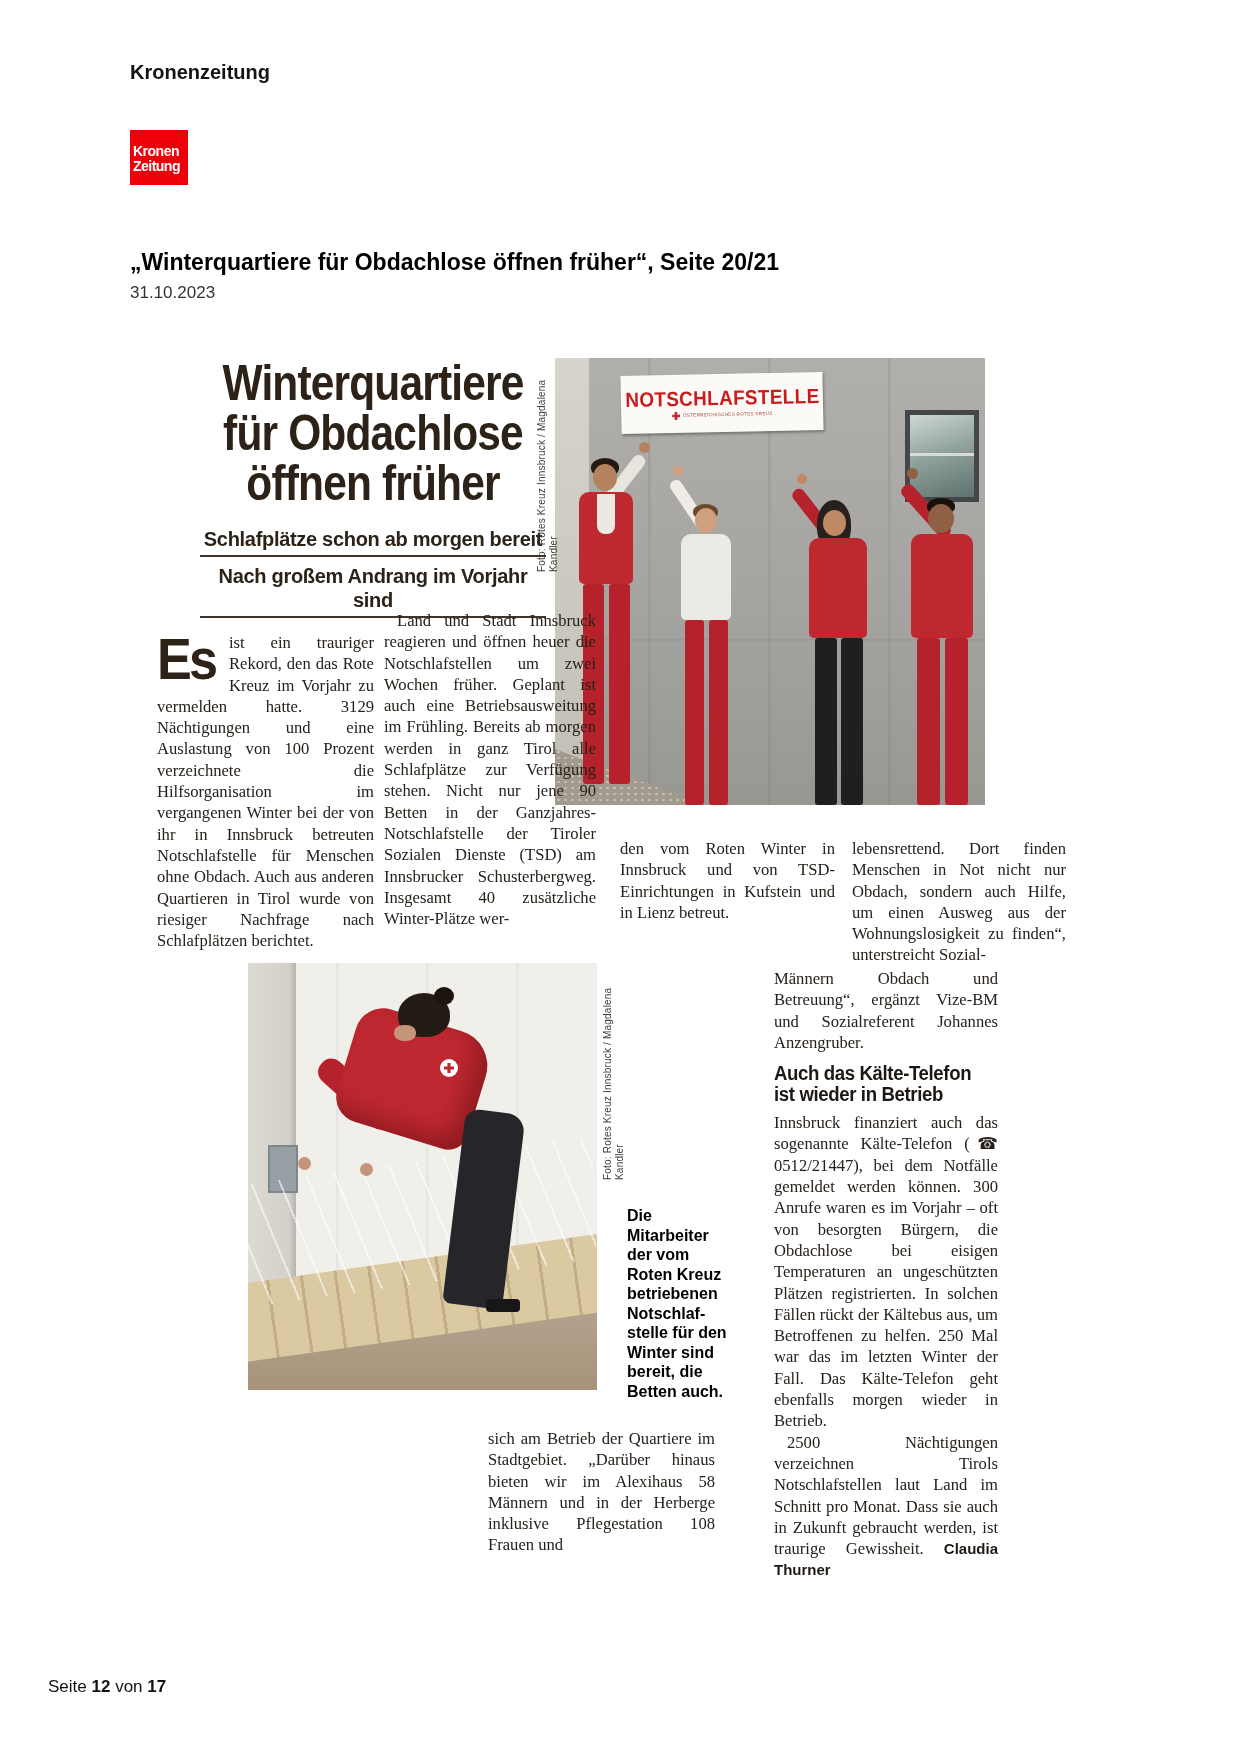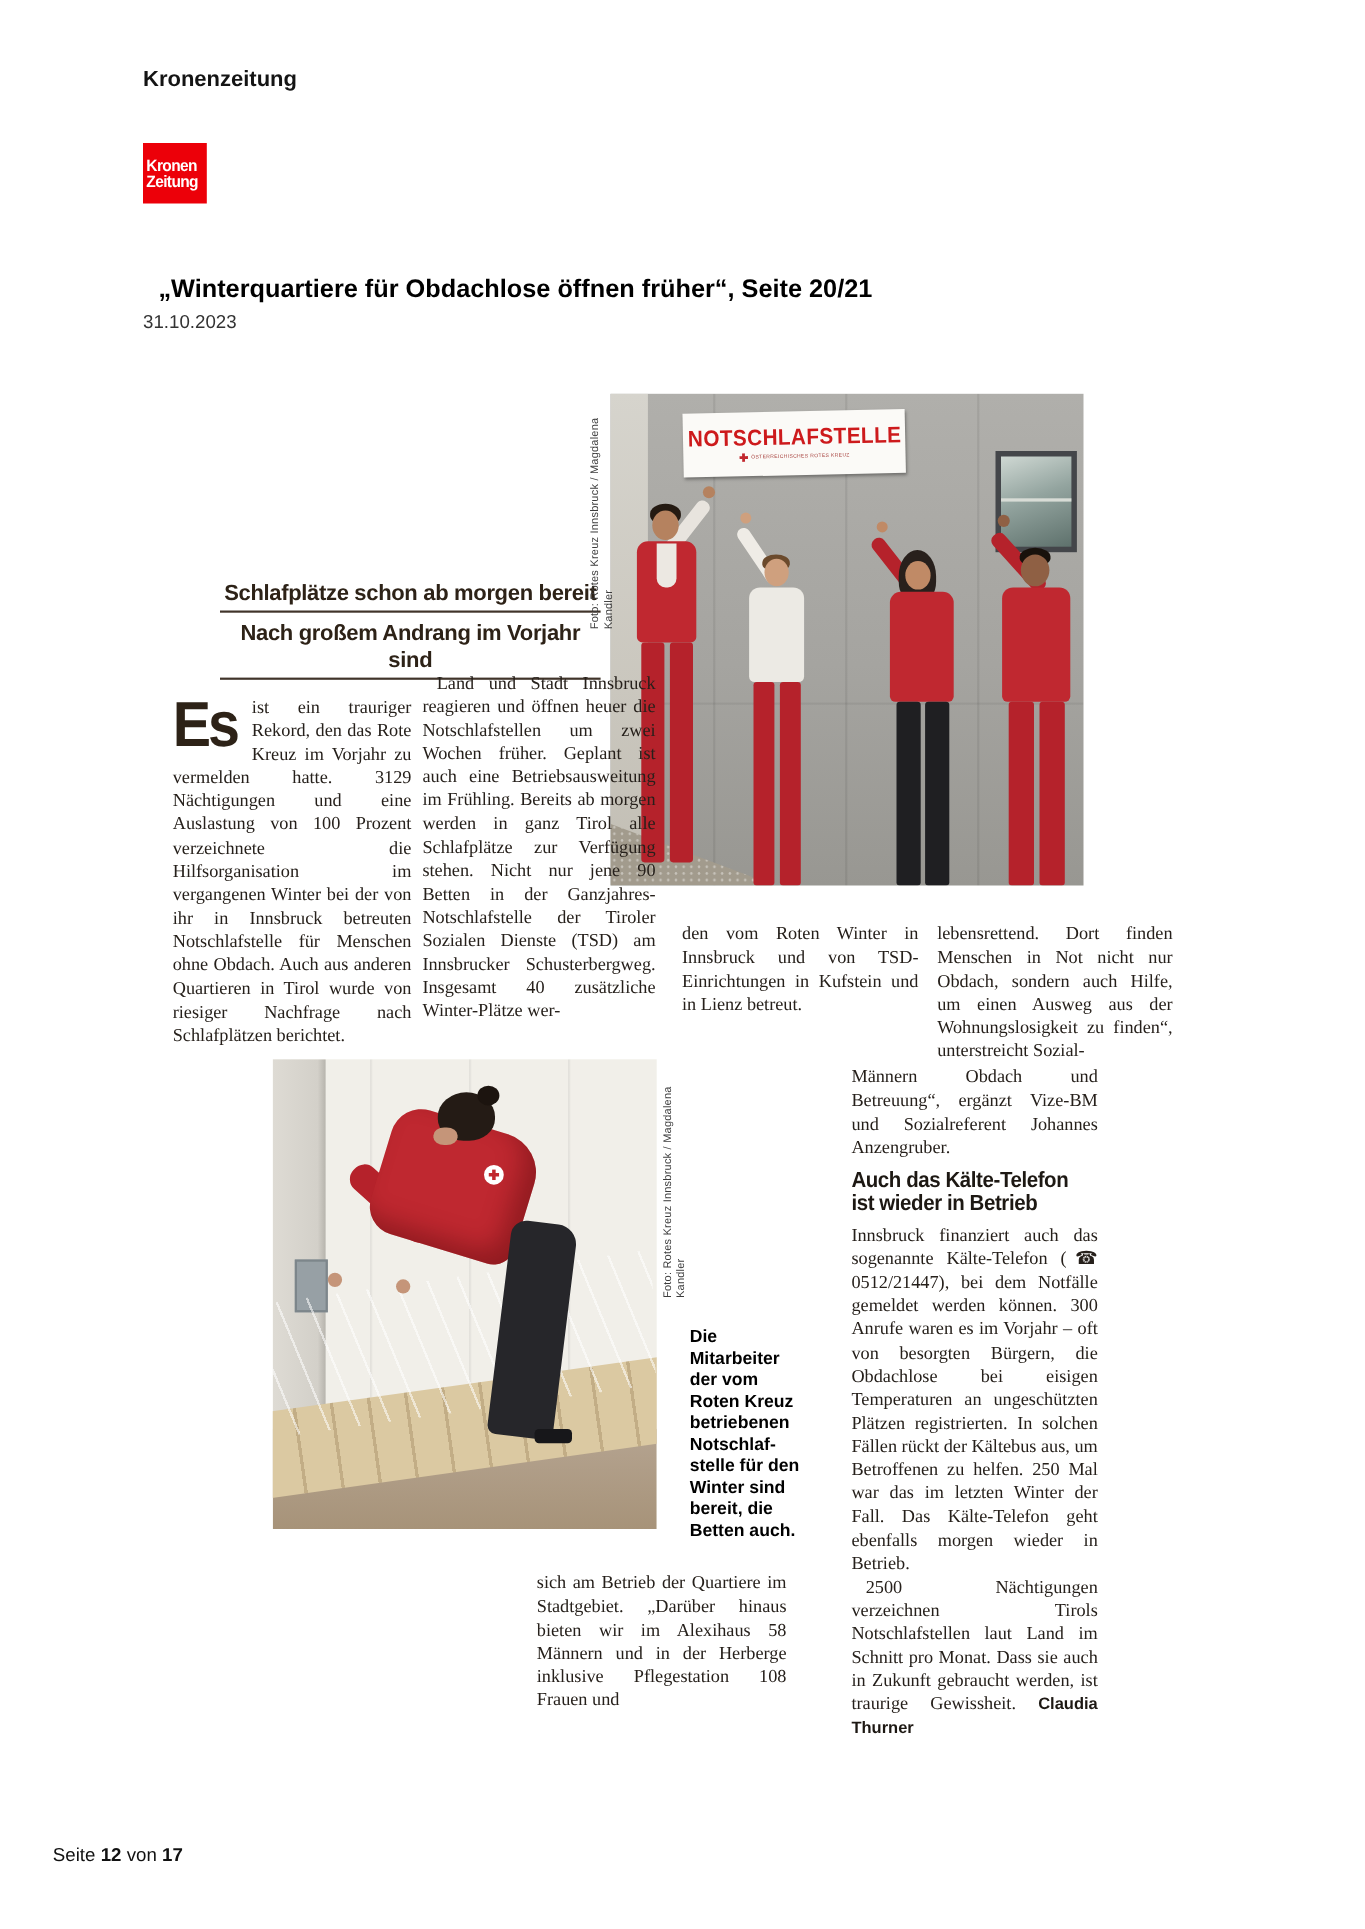--- a/index.html
+++ b/index.html
@@ -6,21 +6,21 @@
   .page{position:relative;width:1241px;height:1754px;background:#ffffff;margin:0 auto;
         font-family:"Liberation Serif", serif;overflow:hidden;}
   .abs{position:absolute;}
 
   
   .pubname{left:130px;top:60px;font:bold 20px/24px "Liberation Sans", sans-serif;color:#141414;}
   .logo{left:130px;top:130px;width:58px;height:55px;background:#ec0009;color:#fff;
         display:flex;flex-direction:column;justify-content:center;padding-left:3px;box-sizing:border-box;}
   .logo span{font:bold 15px/15px "Liberation Sans", sans-serif;letter-spacing:-0.6px;
         transform:scaleX(.94);transform-origin:left;}
-  .cliptitle{left:144px;top:248px;font:bold 23px/28px "Liberation Sans", sans-serif;color:#000;}
+  .cliptitle{left:130px;top:248px;font:bold 23px/28px "Liberation Sans", sans-serif;color:#000;}
   .clipdate{left:130px;top:282px;font:17px/22px "Liberation Sans", sans-serif;color:#333;}
 
   
   .headline{left:178px;top:358px;width:390px;text-align:center;color:#2d2217;}
   .headline span{display:block;font:bold 50px/50px "Liberation Sans", sans-serif;
         letter-spacing:-1px;transform:scaleX(.85);}
   .subtitle{left:200px;top:527px;width:346px;text-align:center;color:#2d2217;}
   .subtitle .sline{display:block;font:bold 20px/24px "Liberation Sans", sans-serif;
         letter-spacing:-0.3px;border-bottom:2px solid #40342a;padding-bottom:4px;margin-bottom:7px;}
 
@@ -126,20 +126,25 @@
 <div class="page">
 
   <div class="abs pubname">Kronenzeitung</div>
   <div class="abs logo">
     <span>Kronen</span>
     <span>Zeitung</span>
   </div>
   <div class="abs cliptitle">„Winterquartiere für Obdachlose öffnen früher“, Seite 20/21</div>
   <div class="abs clipdate">31.10.2023</div>
 
+  <div class="abs headline">
+    <span>Winterquartiere</span>
+    <span>für Obdachlose</span>
+    <span>öffnen früher</span>
+  </div>
 
   <div class="abs subtitle">
     <span class="sline">Schlafplätze schon ab morgen bereit</span>
     <span class="sline">Nach großem Andrang im Vorjahr sind</span>
   </div>
 
   <div class="abs photo1">
     <div class="p1-seams"></div>
     <div class="p1-lightcol"></div>
     <div class="p1-gravel"></div>

